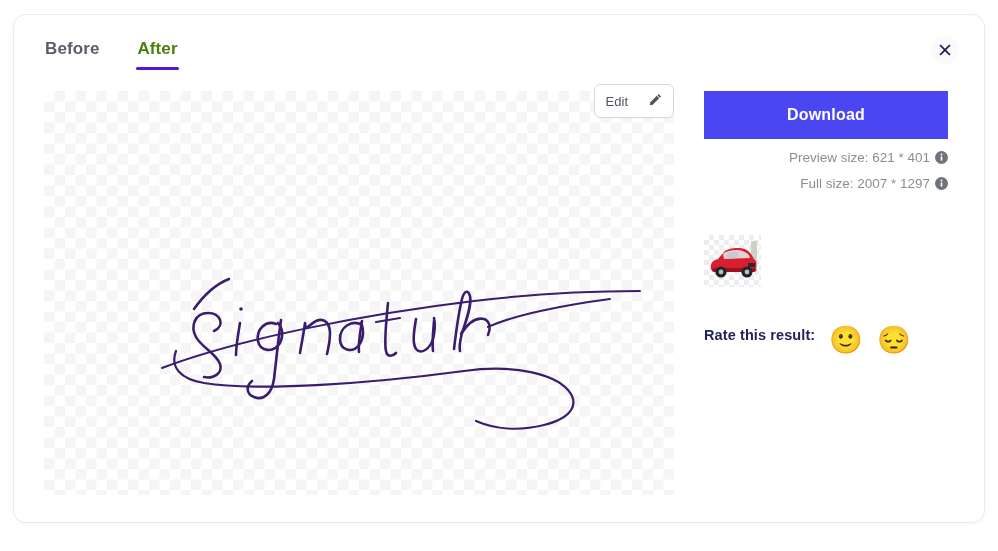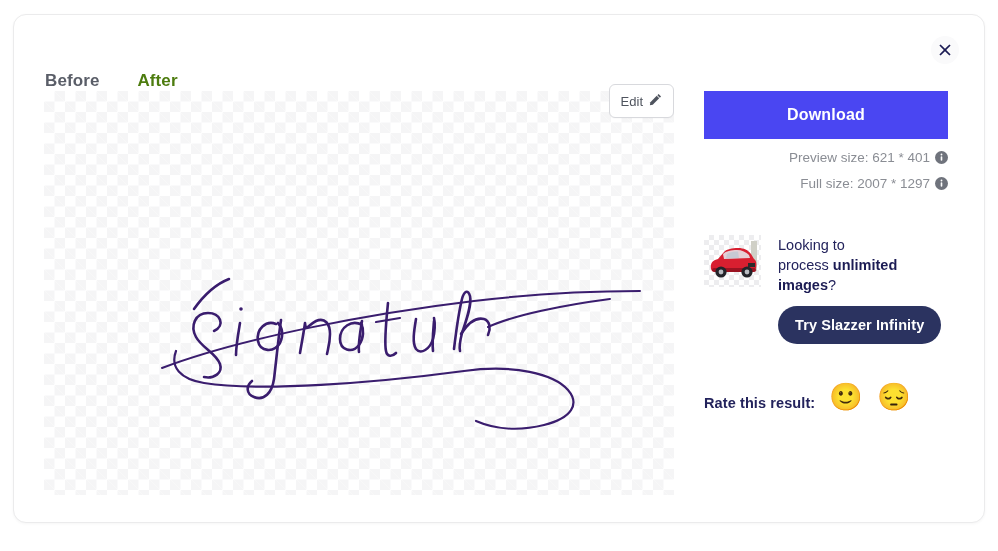--- a/index.html
+++ b/index.html
@@ -30,21 +30,20 @@
   }
 
   
   .tabs {
     position: absolute;
     left: 30px;
     top: 22px;
     display: flex;
     align-items: flex-start;
     gap: 36px;
-    margin-top: 32px;
   }
   .tab {
     position: relative;
     font-size: 17px;
     font-weight: bold;
     letter-spacing: .1px;
     color: #5a5e68;
     padding: 2px 1px 11px 1px;
     cursor: pointer;
     background: none;
@@ -98,21 +97,21 @@
       linear-gradient(45deg, #f5f5f6 25%, transparent 25%, transparent 75%, #f5f5f6 75%);
     background-size: 21px 21px;
     background-position: 0 0, 10.5px 10.5px;
   }
   .edit-btn {
     position: absolute;
     right: 0;
     top: -7px;
     display: flex;
     align-items: center;
-    gap: 6px;
+    gap: 21px;
     background: #ffffff;
     border: 1px solid #d8d9dd;
     border-radius: 6px;
     padding: 8px 11px;
     font-size: 13px;
     color: #4f545e;
     cursor: pointer;
     font-family: inherit;
     z-index: 4;
     box-shadow: 0 1px 1px rgba(0,0,0,0.02);
@@ -212,21 +211,21 @@
     font-weight: bold;
     cursor: pointer;
     font-family: inherit;
     letter-spacing: .1px;
   }
 
   
   .rate {
     margin-top: 40px;
     display: flex;
-    align-items: flex-end;
+    align-items: flex-start;
     gap: 14px;
     justify-content: flex-start;
   }
   .rate-label {
     font-size: 14.5px;
     font-weight: bold;
     color: #23235c;
     letter-spacing: .1px;
   }
   .emoji-btn {
@@ -342,28 +341,20 @@
           <path d="M19 19 C 22 16, 27 15, 33 15 C 38 15, 42 17, 45 20 L 46 23 L 20 24 Z" fill="#e9eef2" opacity="0.85"></path>
           <path d="M23 19 C 26 17, 30 16.5, 34 16.5 L 35 23 L 22 23.5 Z" fill="#b9c6d1" opacity="0.7"></path>
           <rect x="8" y="33" width="44" height="4" rx="2" fill="#9b1322"></rect>
           <path d="M44 28 L 51 28 L 51 32 L 44 32 Z" fill="#2a2a2a"></path>
           <circle cx="17" cy="37" r="5.6" fill="#23242a"></circle>
           <circle cx="17" cy="37" r="2.4" fill="#b9bcc2"></circle>
           <circle cx="43" cy="37" r="5.6" fill="#23242a"></circle>
           <circle cx="43" cy="37" r="2.4" fill="#b9bcc2"></circle>
         </svg>
       </div>
-      <div>
-        <div class="promo-text">
-          <div>Looking to</div>
-          <div><span>process </span><b>unlimited</b></div>
-          <div><b>images</b><span>?</span></div>
-        </div>
-        <button class="btn-infinity">Try Slazzer Infinity</button>
-      </div>
     </div>
 
     <div class="rate">
       <span class="rate-label">Rate this result:</span>
       <button class="emoji-btn">🙂</button>
       <button class="emoji-btn">😔</button>
     </div>
 
   </div>
 </div>

